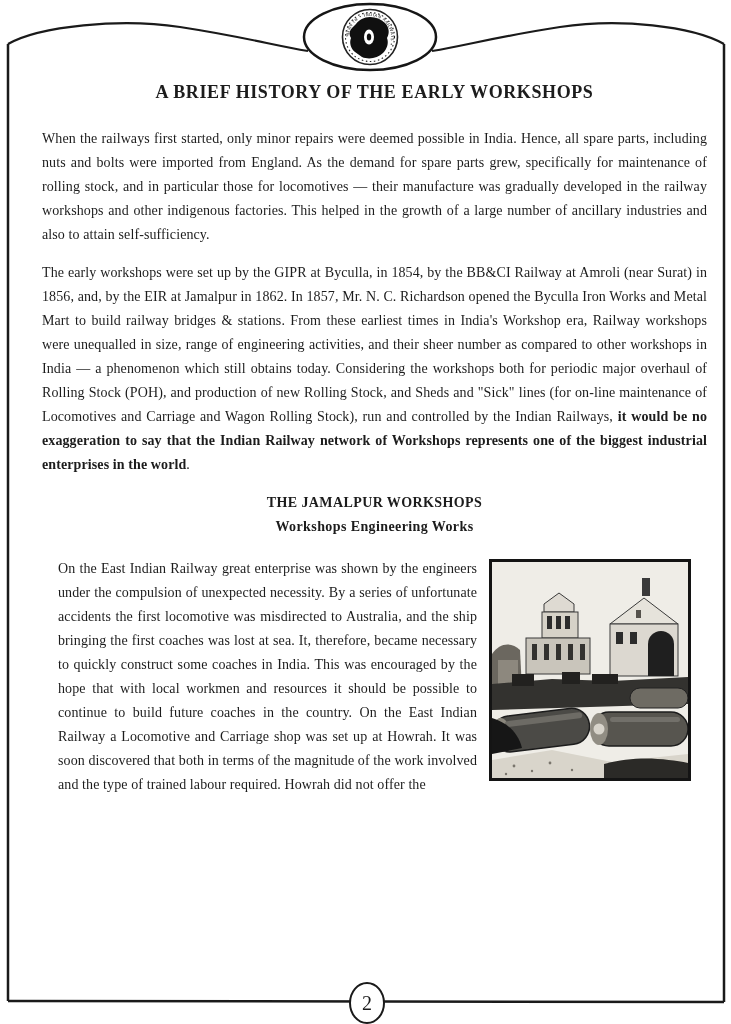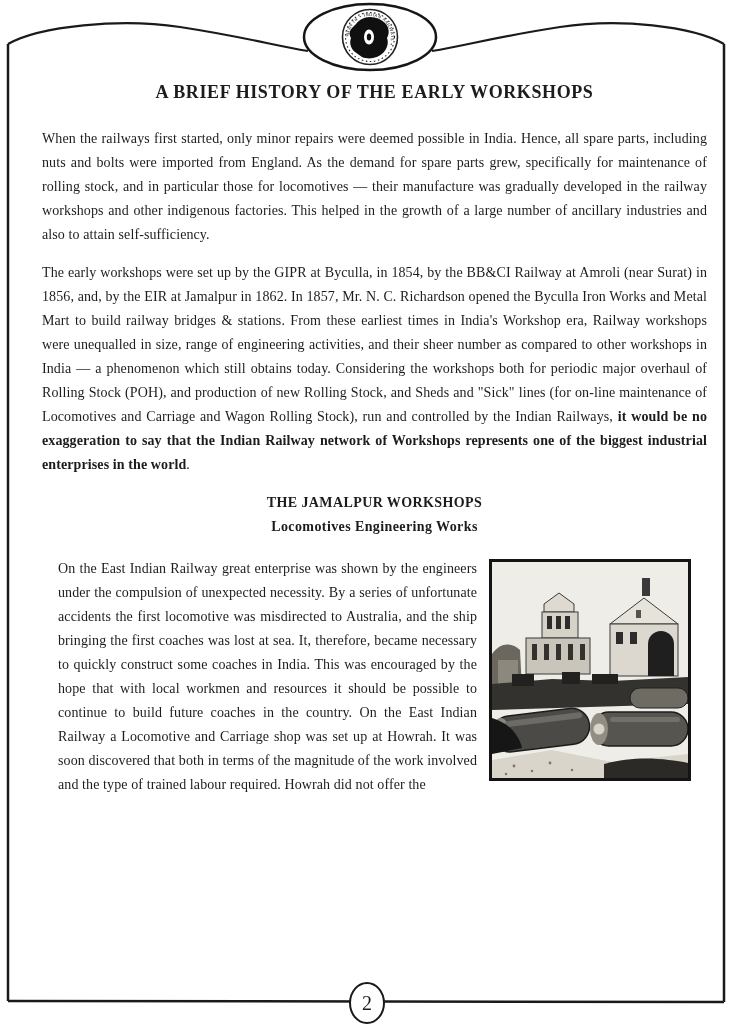--- a/index.html
+++ b/index.html
@@ -111,21 +111,21 @@
   <div class="content">
 
     <h1 class="page-title">A BRIEF HISTORY OF THE EARLY WORKSHOPS</h1>
 
     <p class="body-para">When the railways first started, only minor repairs were deemed possible in India. Hence, all spare parts, including nuts and bolts were imported from England. As the demand for spare parts grew, specifically for maintenance of rolling stock, and in particular those for locomotives — their manufacture was gradually developed in the railway workshops and other indigenous factories. This helped in the growth of a large number of ancillary industries and also to attain self-sufficiency.</p>
 
     <p class="body-para"><span>The early workshops were set up by the GIPR at Byculla, in 1854, by the BB&amp;CI Railway at Amroli (near Surat) in 1856, and, by the EIR at Jamalpur in 1862. In 1857, Mr. N. C. Richardson opened the Byculla Iron Works and Metal Mart to build railway bridges &amp; stations. From these earliest times in India's Workshop era, Railway workshops were unequalled in size, range of engineering activities, and their sheer number as compared to other workshops in India — a phenomenon which still obtains today. Considering the workshops both for periodic major overhaul of Rolling Stock (POH), and production of new Rolling Stock, and Sheds and "Sick" lines (for on-line maintenance of Locomotives and Carriage and Wagon Rolling Stock), run and controlled by the Indian Railways, </span><span class="bold-run">it would be no exaggeration to say that the Indian Railway network of Workshops represents one of the biggest industrial enterprises in the world</span><span>.</span></p>
 
     <div class="section-headings">
       <h2 class="section-heading">THE JAMALPUR WORKSHOPS</h2>
-      <h3 class="subsection-heading">Locomotives Engineering Works</h3>
+      <h3 class="subsection-heading">Workshops Engineering Works</h3>
     </div>
 
     <div class="para3-block">
       <div class="photo-frame">
 
         <svg viewBox="0 0 196 216">
           <rect x="0" y="0" width="196" height="216" fill="#efede7"></rect>
 
           <path d="M0 92 C 8 80 20 80 28 88 L 30 128 L 0 132 Z" fill="#6b675f"></path>
           <rect x="6" y="98" width="20" height="24" fill="#8d887e"></rect>

